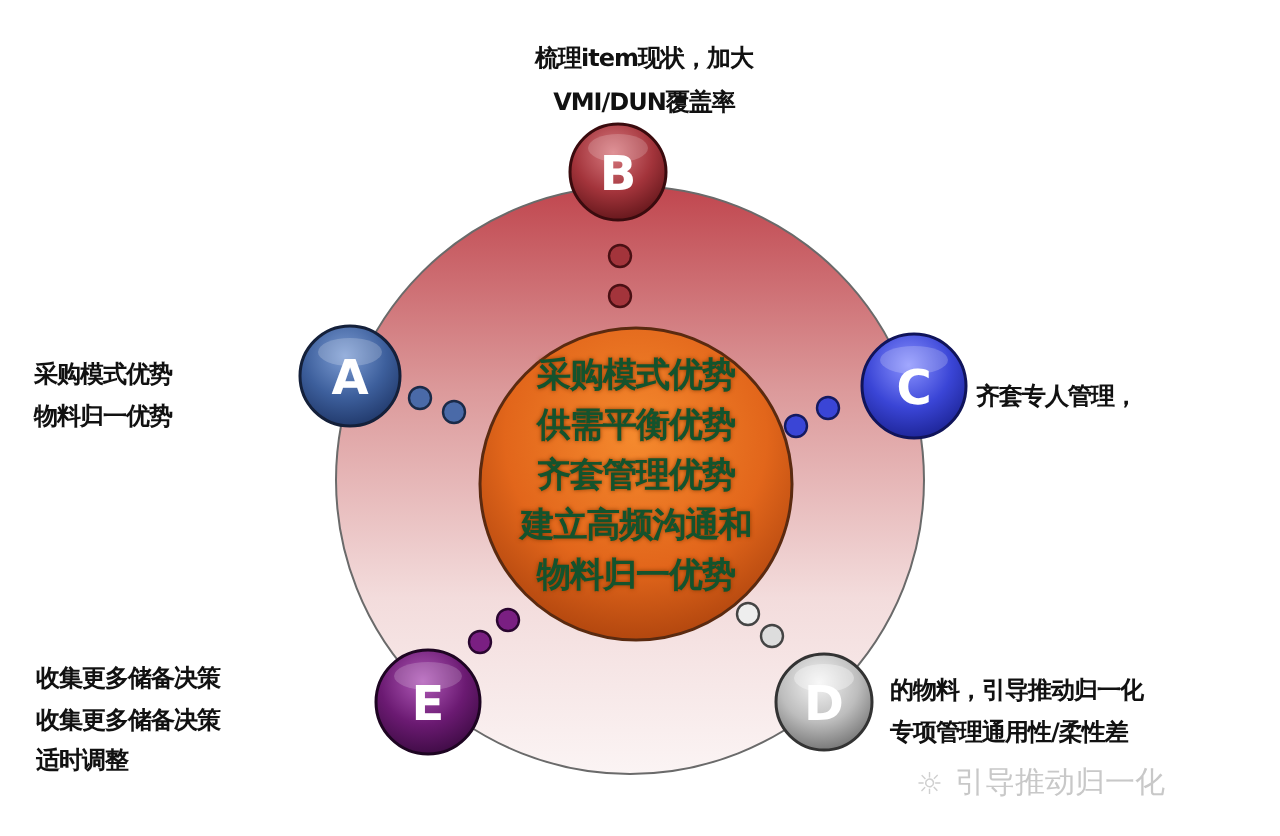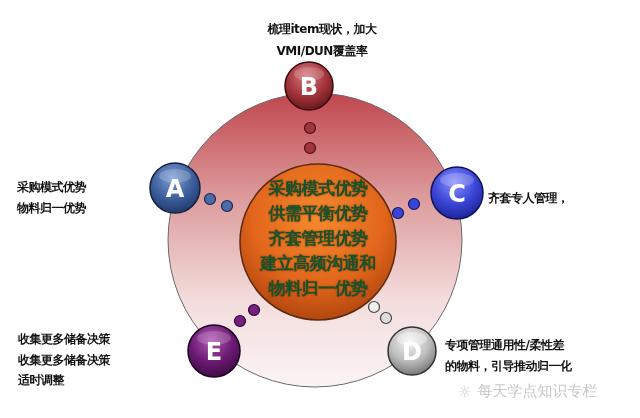--- a/index.html
+++ b/index.html
@@ -166,26 +166,26 @@
     <span class="line">VMI/DUN覆盖率</span>
   </div>
   <div id="label-a" class="label">
     <span class="line">采购模式优势</span>
     <span class="line">物料归一优势</span>
   </div>
   <div id="label-c" class="label">
     <span class="line">齐套专人管理，</span>
   </div>
   <div id="label-d" class="label">
+    <span class="line">的物料，引导推动归一化</span>
     <span class="line">专项管理通用性/柔性差</span>
-    <span class="line">的物料，引导推动归一化</span>
   </div>
   <div id="label-e" class="label">
     <span class="line">收集更多储备决策</span>
     <span class="line">收集更多储备决策</span>
     <span class="line">适时调整</span>
   </div>
 
   <div id="watermark">
     <span class="wm-icon">☼</span>
-    <span>每天学点知识专栏</span>
+    <span>引导推动归一化</span>
   </div>
 </div>
 
 </body></html>

